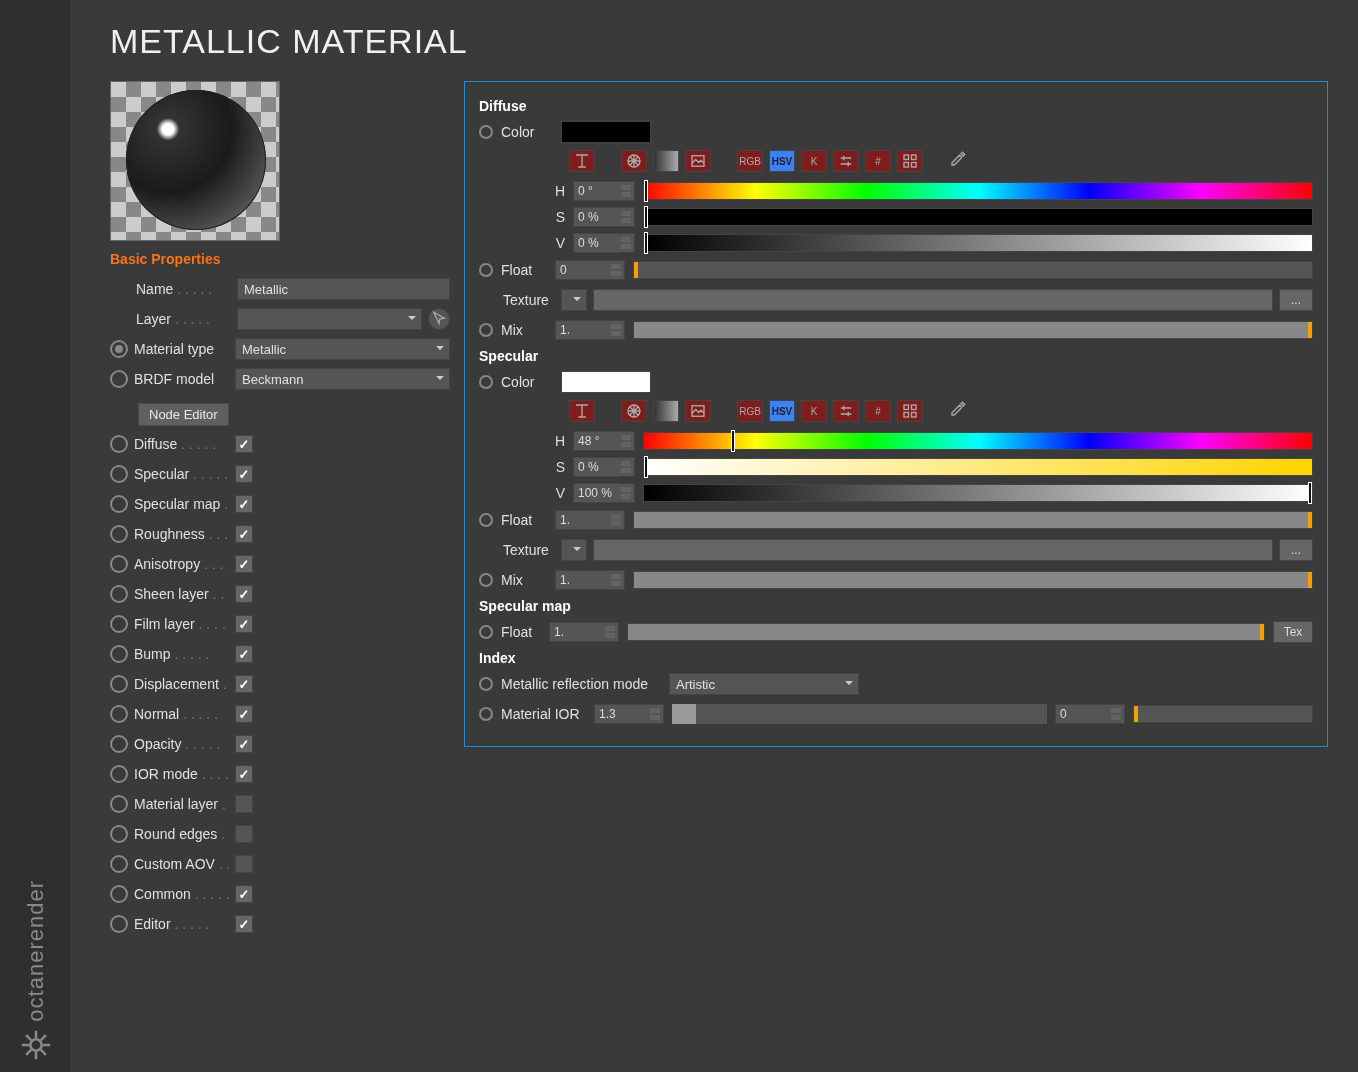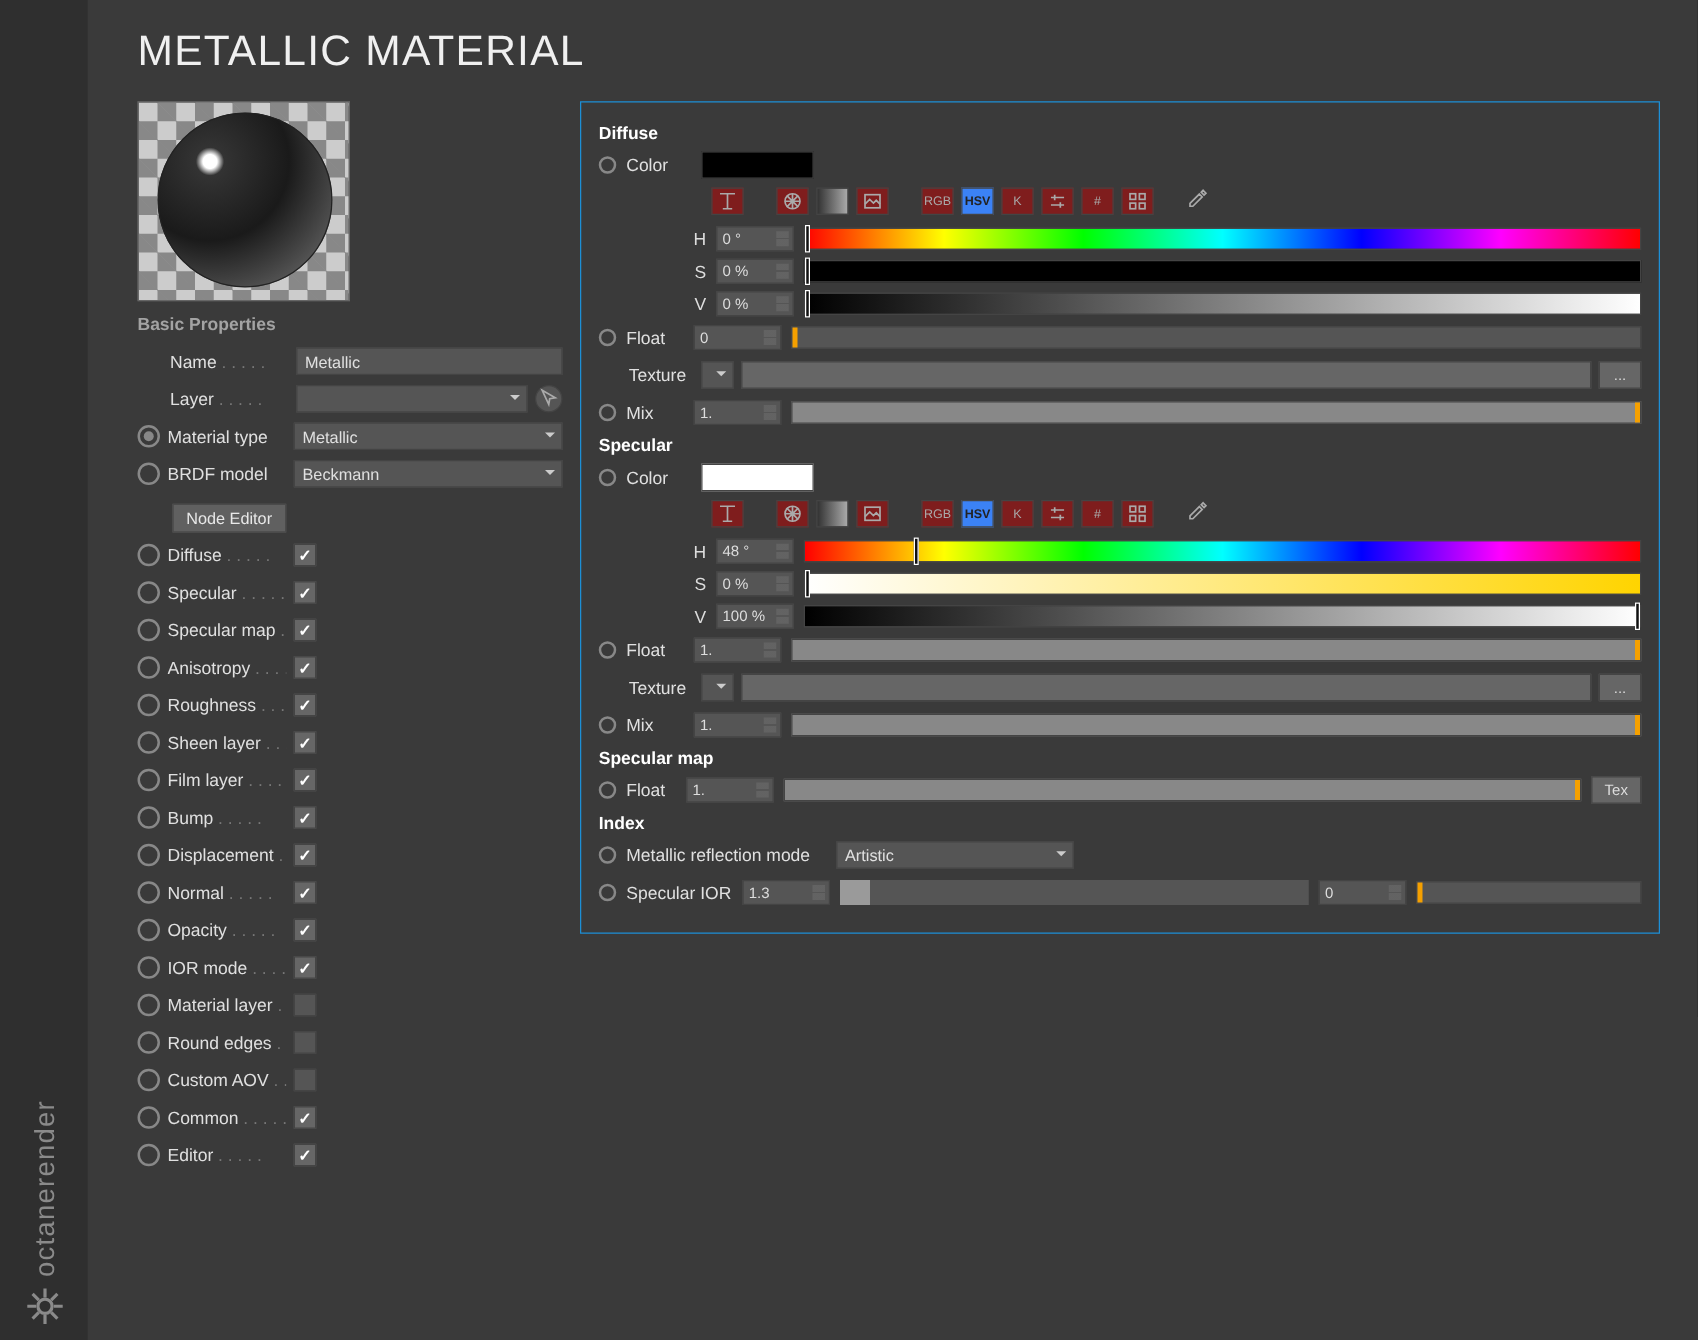--- a/index.html
+++ b/index.html
@@ -65,21 +65,21 @@
       linear-gradient(45deg,#888 25%,transparent 25%,transparent 75%,#888 75%),
       linear-gradient(45deg,#888 25%,#ccc 25%,#ccc 75%,#888 75%);
     background-size:30px 30px;
     background-position:0 0,15px 15px;
   }
   .preview .sphere{
     position:absolute;left:15px;top:8px;width:140px;height:140px;border-radius:50%;
     background:radial-gradient(circle at 30% 28%,#fff 0 4%,#333 8%,#1a1a1a 45%,#444 70%,#666 90%);
     box-shadow:0 0 0 1px #222 inset;
   }
-  .section-label{font-weight:600;margin:6px 0 10px 0;color:#a3a3a3;}
+  .section-label{font-weight:600;margin:6px 0 10px 0;color:#f97316;}
   .row{display:flex;align-items:center;gap:6px;margin-bottom:6px;height:24px;}
   .lead-dot{flex:0 0 18px;height:18px;border-radius:50%;border:2px solid #888;position:relative;}
   .lead-dot.sm{flex:0 0 14px;height:14px;border-width:2px;}
   .lead-dot.filled::after{content:"";position:absolute;inset:3px;border-radius:50%;background:#888;}
   .lead-spacer{flex:0 0 20px;}
   .lbl{flex:0 0 95px;color:var(--text);white-space:nowrap;overflow:hidden;}
   .dots::after{content:" . . . . .";color:#777;}
   .input, .select{
     background:#555;border:1px solid #444;color:var(--text);height:22px;padding:0 6px;font-size:13px;
   }
@@ -209,26 +209,26 @@
             <span class="lbl dots">Specular</span>
             <span class="check on"></span>
           </div>
           <div class="row">
             <span class="lead-dot"></span>
             <span class="lbl dots">Specular map</span>
             <span class="check on"></span>
           </div>
           <div class="row">
             <span class="lead-dot"></span>
+            <span class="lbl dots">Roughness</span>
+            <span class="check on"></span>
+          </div>
+          <div class="row">
+            <span class="lead-dot"></span>
             <span class="lbl dots">Anisotropy</span>
-            <span class="check on"></span>
-          </div>
-          <div class="row">
-            <span class="lead-dot"></span>
-            <span class="lbl dots">Roughness</span>
             <span class="check on"></span>
           </div>
           <div class="row">
             <span class="lead-dot"></span>
             <span class="lbl dots">Sheen layer</span>
             <span class="check on"></span>
           </div>
           <div class="row">
             <span class="lead-dot"></span>
             <span class="lbl dots">Film layer</span>
@@ -516,21 +516,21 @@
         <div class="group-title">Index</div>
         <div class="prow">
           <span class="lead-dot sm"></span>
           <span class="plabel wide" style="flex-basis:160px">Metallic reflection mode</span>
           <div class="select-wrap" style="flex:0 0 190px">
               <select class="select"><option>Artistic</option></select>
             </div>
         </div>
         <div class="prow">
           <span class="lead-dot sm"></span>
-          <span class="plabel" style="flex-basis:85px">Specular IOR</span>
+          <span class="plabel" style="flex-basis:85px">Material IOR</span>
           <div class="spin" style="width:70px">
               <span>1.3</span>
             </div>
           <div class="dual-spin">
             <div class="seg" style="flex:0 0 24px;background:#9a9a9a"></div>
             <div class="seg dark"></div>
           </div>
           <div class="spin" style="width:70px">
               <span>0</span>
             </div>

